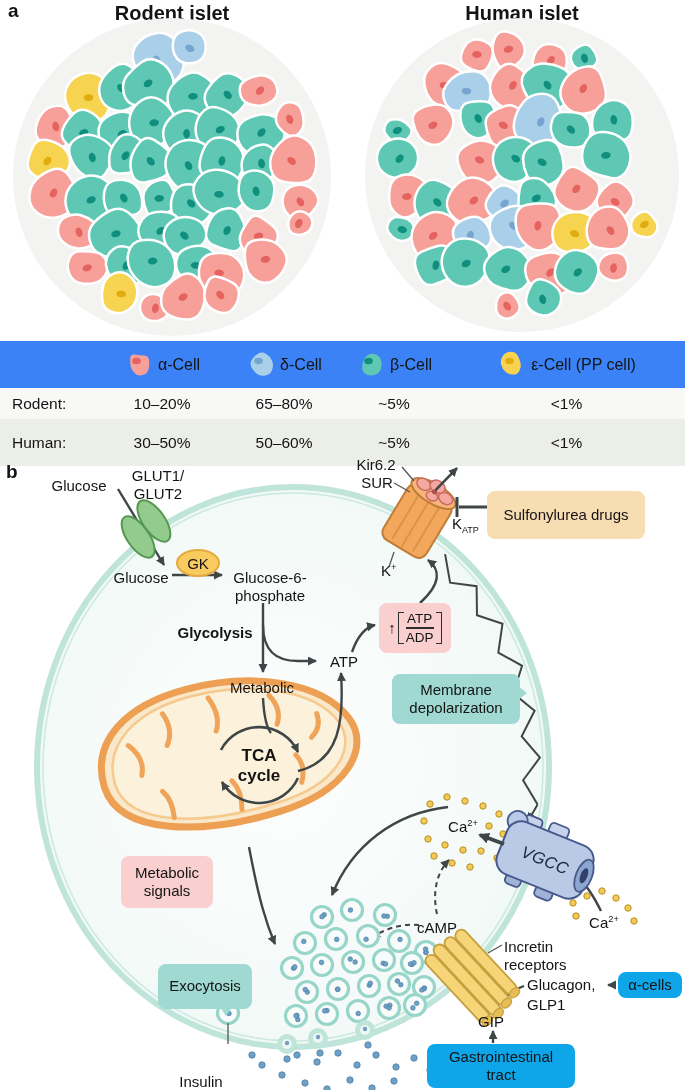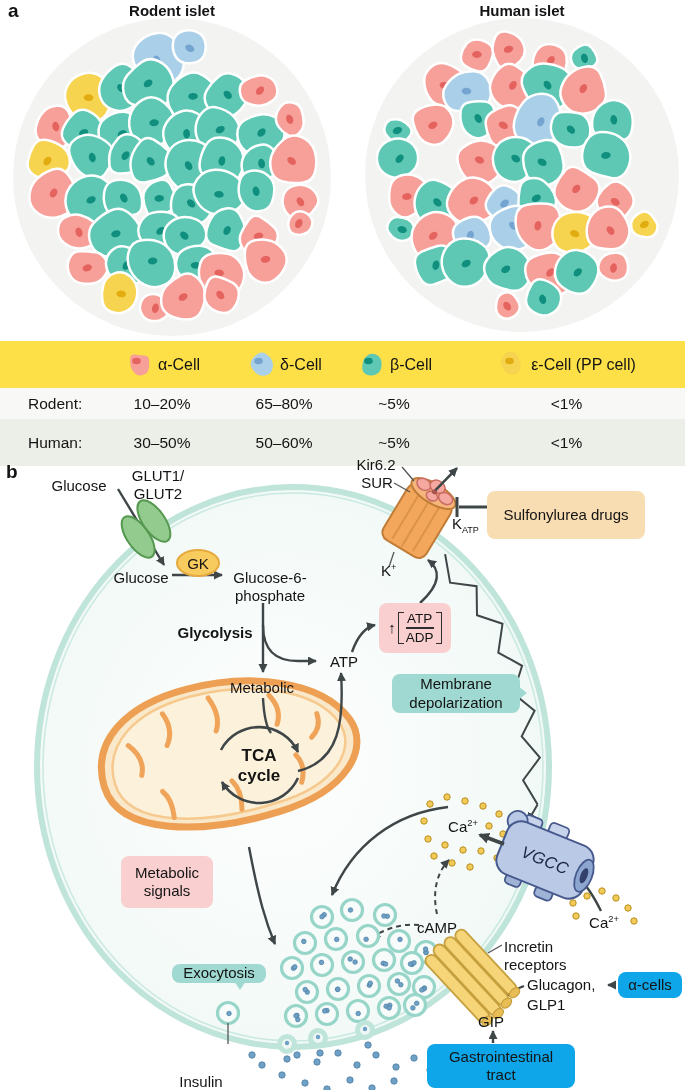--- a/index.html
+++ b/index.html
@@ -1,29 +1,29 @@
 <!DOCTYPE html>
 <html><head>
 <meta charset="utf-8">
 <style>
   html,body{margin:0;padding:0}
   body{width:685px;height:1090px;position:relative;background:#fff;
        font-family:"Liberation Sans","DejaVu Sans",sans-serif;color:#141414;overflow:hidden}
   .plabel{position:absolute;font-size:19px;font-weight:bold;color:#111}
-  .islet-title{position:absolute;top:2px;transform:translateX(-50%);font-size:15px;font-weight:bold}
+  .islet-title{position:absolute;top:2px;transform:translateX(-50%);font-size:20px;font-weight:bold}
   .isvg{position:absolute}
   
   .lgrid{position:absolute;left:0;top:341px;width:685px;font-size:15.5px}
   .lrow{display:grid;grid-template-columns:96px 132px 112px 108px 1fr;align-items:center}
-  .lhead{height:47px;background:#fde047}
+  .lhead{height:47px;background:#3b82f6}
   .r1{height:31px;background:#f8f9f6}
   .r2{height:47px;background:#eceee8}
   .lcell{text-align:center}
   .hcell{display:flex;align-items:center;justify-content:center;gap:4px;font-size:16px}
-  .rowlab{text-align:left;padding-left:28px}
+  .rowlab{text-align:left;padding-left:12px}
   
   .panel-b{position:absolute;left:0;top:455px;width:685px;height:635px}
   .panel-b svg{position:absolute;left:0;top:0}
   .lb{position:absolute;font-size:15px;line-height:1.18;white-space:pre-line;color:#141414}
   .ctr{transform:translateX(-50%);text-align:center}
   .bold{font-weight:bold}
   .box{position:absolute;border-radius:8px;display:flex;align-items:center;justify-content:center;
        text-align:center;font-size:15px;line-height:1.22;white-space:pre-line}
   .box-orange{background:#f8dcb2}
   .box-pink{background:#f9cfd0}
@@ -559,25 +559,25 @@
 <div class="lb ctr bold" style="left:259px;top:291px;font-size:17px">TCA
 cycle</div>
 <div class="lb ctr" style="left:376px;top:1px">Kir6.2</div>
 <div class="lb ctr" style="left:377px;top:19px">SUR</div>
 <div class="lb" style="left:452px;top:60px"><span>K</span><sub>ATP</sub></div>
 <div class="lb" style="left:381px;top:107px"><span>K</span><sup>+</sup></div>
 <div class="box box-orange" style="left:487px;top:36px;width:158px;height:48px"><span>Sulfonylurea drugs</span></div>
 <div class="box box-pink" style="left:379px;top:148px;width:72px;height:50px">
   <span class="ratio"><span class="up">↑</span><span class="brk l"></span><span class="frac"><span>ATP</span><span class="bar"></span><span>ADP</span></span><span class="brk r"></span></span>
 </div>
-<div class="box box-teal" style="left:392px;top:219px;width:128px;height:39px"><span>Membrane
+<div class="box box-teal" style="left:392px;top:219px;width:128px;height:50px"><span>Membrane
 depolarization</span><i class="tail-r"></i></div>
 <div class="box box-pink" style="left:121px;top:401px;width:92px;height:52px"><span>Metabolic
 signals</span></div>
-<div class="box box-teal" style="left:172px;top:509px;width:94px;height:19px"><span>Exocytosis</span><i class="tail-b"></i></div>
+<div class="box box-teal" style="left:158px;top:509px;width:94px;height:45px"><span>Exocytosis</span><i class="tail-b"></i></div>
 <div class="lb ctr" style="left:201px;top:618px">Insulin
 granule</div>
 <div class="lb ctr" style="left:463px;top:363px"><span>Ca</span><sup>2+</sup></div>
 <div class="lb ctr" style="left:604px;top:459px"><span>Ca</span><sup>2+</sup></div>
 <div class="lb ctr" style="left:437px;top:464px">cAMP</div>
 <div class="lb vgcc-lb" style="left:545px;top:396px;position:absolute">VGCC</div>
 <div class="lb" style="left:504px;top:483px">Incretin
 receptors</div>
 <div class="lb" style="left:527px;top:521px">Glucagon,</div>
 <div class="lb" style="left:527px;top:541px">GLP1</div>

